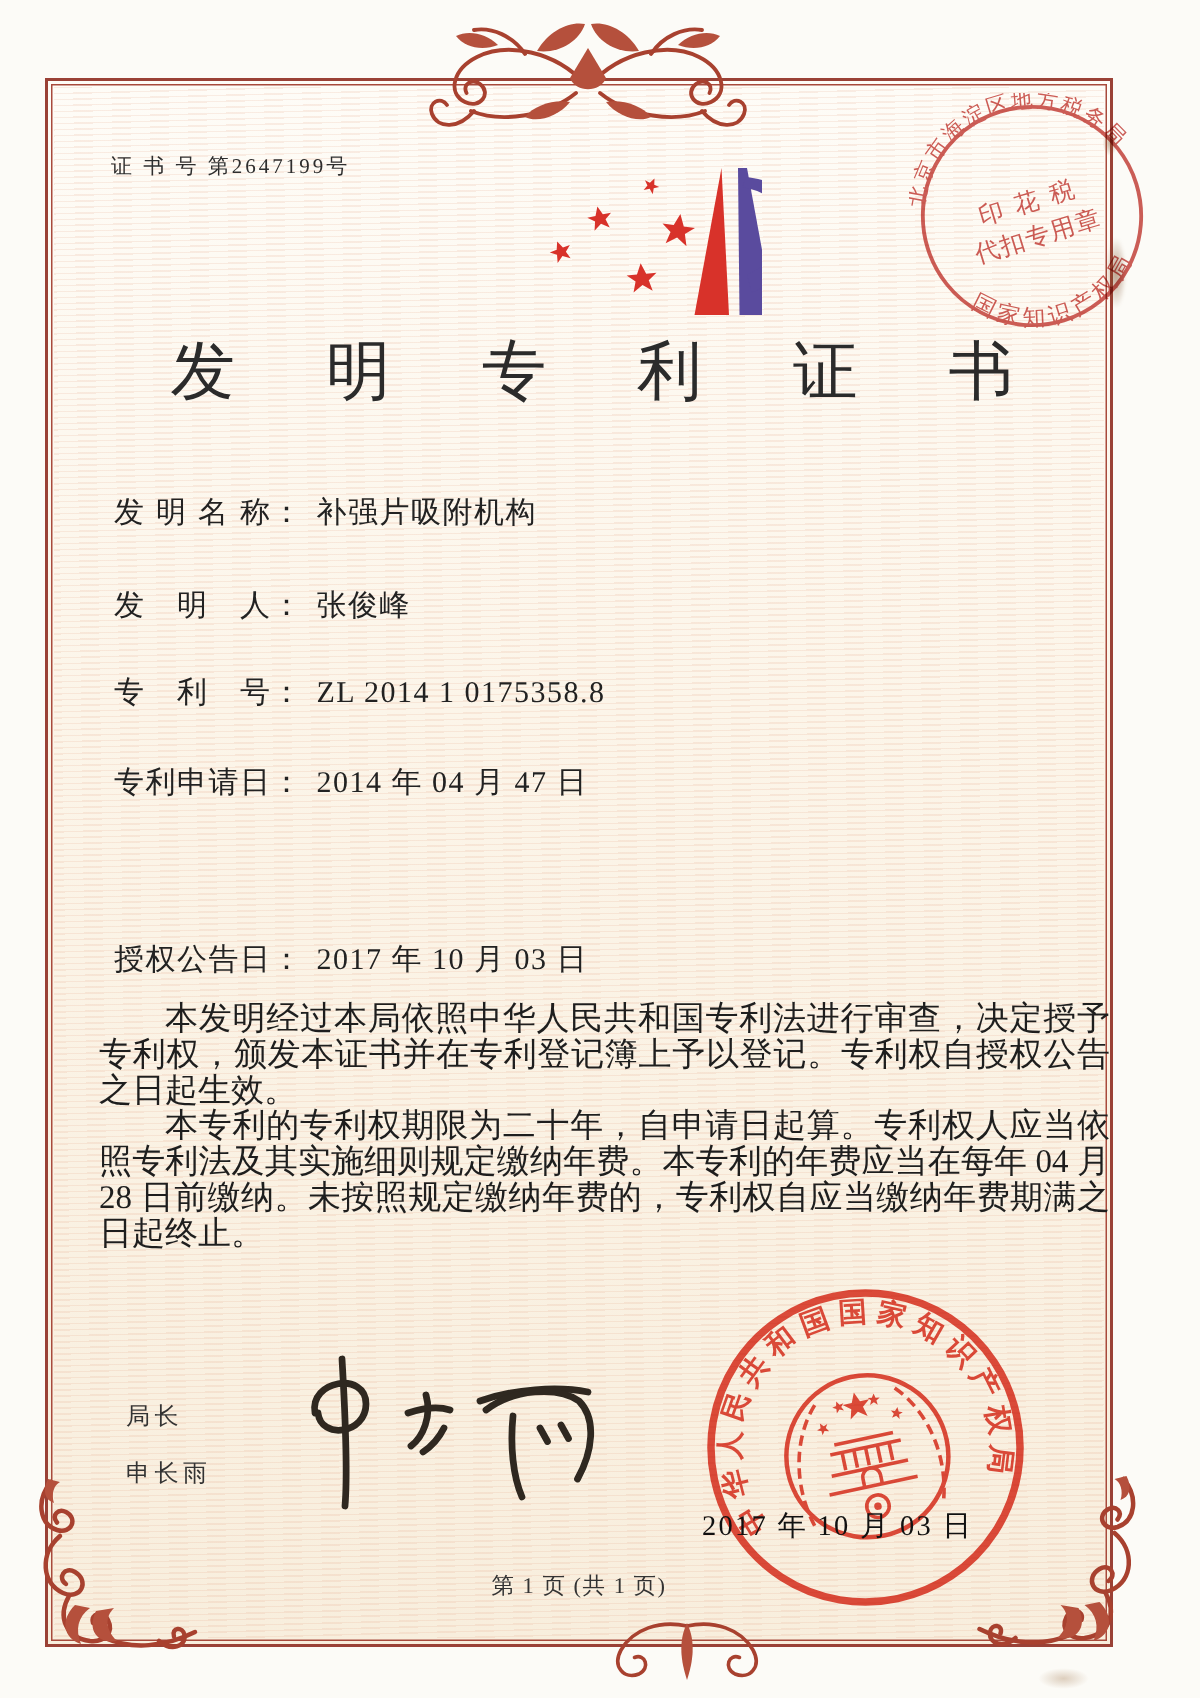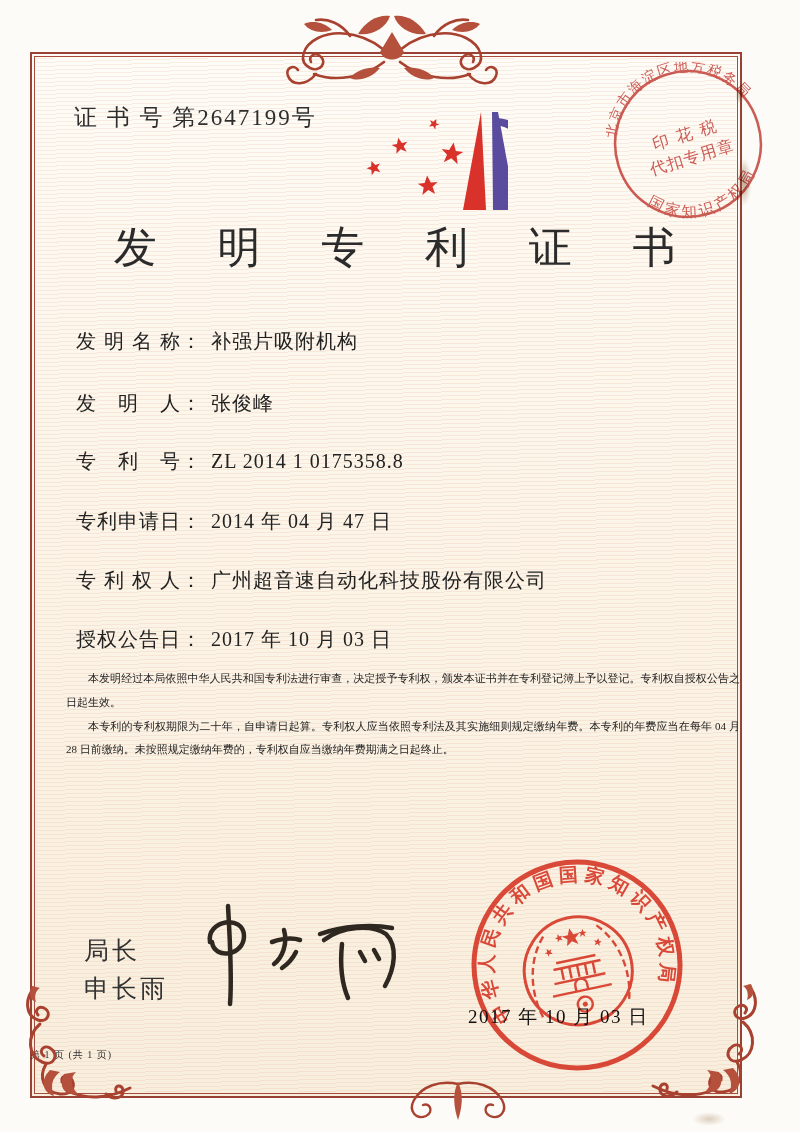--- a/index.html
+++ b/index.html
@@ -6,40 +6,40 @@
   .page{position:relative;width:800px;height:1132px;background:#fcfbf7;overflow:hidden;
         font-family:"Liberation Serif","DejaVu Serif",serif;color:#262626;}
   .abs{position:absolute;}
   
   .frame{position:absolute;left:30px;top:52px;width:712px;height:1046px;box-sizing:border-box;
          border:2.5px solid #9a4136;
          background:linear-gradient(180deg,#fefcf7 0%,#fcf5e9 40%,#f8eedd 100%);}
   .frame::before{content:"";position:absolute;inset:2px;border:1px solid #a84a3c;}
   .frame::after{content:"";position:absolute;inset:4px;
          background:repeating-linear-gradient(178.5deg,rgba(226,156,126,0.17) 0 1px,rgba(0,0,0,0) 1px 4px);}
-  .cert-no{left:74px;top:102px;font-size:23px;letter-spacing:2px;color:#2e2e2e;}
+  .cert-no{left:74px;top:102px;font-size:14px;letter-spacing:2px;color:#2e2e2e;}
   .title{left:30px;top:219px;width:712px;text-align:center;font-size:43px;letter-spacing:25px;
          padding-left:42px;box-sizing:border-box;color:#2b2b2b;}
   .field-row{position:absolute;left:76px;font-size:20px;color:#222;white-space:nowrap;}
   .flabel{display:inline-block;width:104px;text-align:justify;text-align-last:justify;
           -moz-text-align-last:justify;text-justify:inter-character;vertical-align:bottom;}
   .fcolon{display:inline-block;margin:0 10px 0 1px;}
   .fvalue{letter-spacing:1px;}
-  .paragraphs{position:absolute;left:66px;top:667px;width:674px;font-size:11px;
+  .paragraphs{position:absolute;left:66px;top:667px;width:674px;font-size:22px;
           line-height:23.8px;text-align:justify;color:#1e1e1e;}
   .paragraphs p{margin:0;text-indent:2em;}
-  .sign-title,.sign-name{position:absolute;left:84px;font-size:25px;letter-spacing:3px;color:#333;
+  .sign-title,.sign-name{position:absolute;left:84px;font-size:16px;letter-spacing:3px;color:#333;
           font-family:Liberation Sans, sans-serif;}
   .sign-title{top:934px;} .sign-name{top:972px;}
   .signature-svg{left:192px;top:900px;width:215px;height:112px;}
   .seal-svg{left:465px;top:853px;width:224px;height:224px;mix-blend-mode:multiply;opacity:.9;}
   .seal-date{left:468px;top:1004px;font-size:19px;letter-spacing:1.5px;color:#111;z-index:6;}
   .tax-stamp{left:606px;top:62px;width:164px;height:164px;mix-blend-mode:multiply;opacity:.85;}
   .logo-svg{left:330px;top:106px;width:178px;height:112px;}
-  .footer{left:30px;top:1048px;width:712px;font-size:10px;color:#333;letter-spacing:1px;}
+  .footer{left:30px;top:1048px;width:712px;text-align:center;font-size:15px;color:#333;letter-spacing:1px;}
   .fl{position:absolute;z-index:3;}
   .fl-top{left:262px;top:6px;width:260px;height:90px;}
   .fl-bl{left:20px;top:986px;width:115px;height:118px;}
   .fl-br{left:648px;top:984px;width:115px;height:118px;}
   .fl-bc{left:388px;top:1076px;width:140px;height:56px;}
   .stain{position:absolute;pointer-events:none;}
   .stain1{left:735px;top:86px;width:10px;height:18px;border-radius:50%;
           background:radial-gradient(ellipse,rgba(124,78,36,.45),rgba(0,0,0,0) 70%);}
   .stain2{left:737px;top:158px;width:14px;height:48px;border-radius:50%;filter:blur(1px);
           background:radial-gradient(ellipse,rgba(118,68,28,.5),rgba(0,0,0,0) 70%);}
@@ -151,23 +151,20 @@
     <span class="flabel">发明人</span><span class="fcolon">：</span><span class="fvalue">张俊峰</span>
   </div>
   <div class="field-row" style="top:328px">
     <span class="flabel">发明名称</span><span class="fcolon">：</span><span class="fvalue">补强片吸附机构</span>
   </div>
   <div class="field-row" style="top:448px">
     <span class="flabel">专利号</span><span class="fcolon">：</span><span class="fvalue">ZL 2014 1 0175358.8</span>
   </div>
   <div class="field-row" style="top:508px">
     <span class="flabel">专利申请日</span><span class="fcolon">：</span><span class="fvalue">2014 年 04 月 47 日</span>
-  </div>
-  <div class="field-row" style="top:567px">
-    <span class="flabel">专利权人</span><span class="fcolon">：</span><span class="fvalue">广州超音速自动化科技股份有限公司</span>
   </div>
   <div class="field-row" style="top:626px">
     <span class="flabel">授权公告日</span><span class="fcolon">：</span><span class="fvalue">2017 年 10 月 03 日</span>
   </div>
 
   <div class="paragraphs">
     <p>本发明经过本局依照中华人民共和国专利法进行审查，决定授予专利权，颁发本证书并在专利登记簿上予以登记。专利权自授权公告之日起生效。</p>
     <p>本专利的专利权期限为二十年，自申请日起算。专利权人应当依照专利法及其实施细则规定缴纳年费。本专利的年费应当在每年 04 月 28 日前缴纳。未按照规定缴纳年费的，专利权自应当缴纳年费期满之日起终止。</p>
   </div>
 

